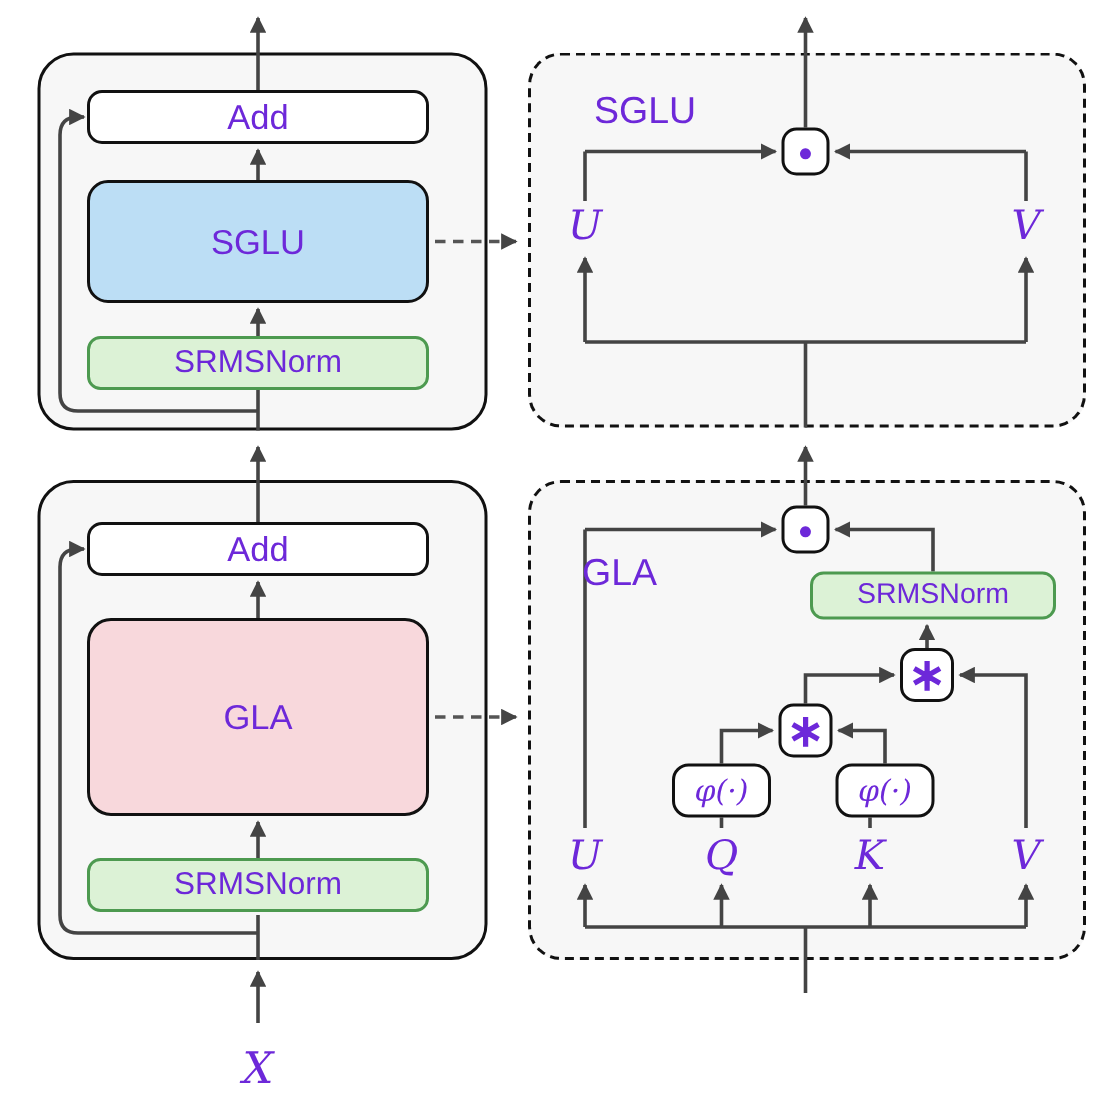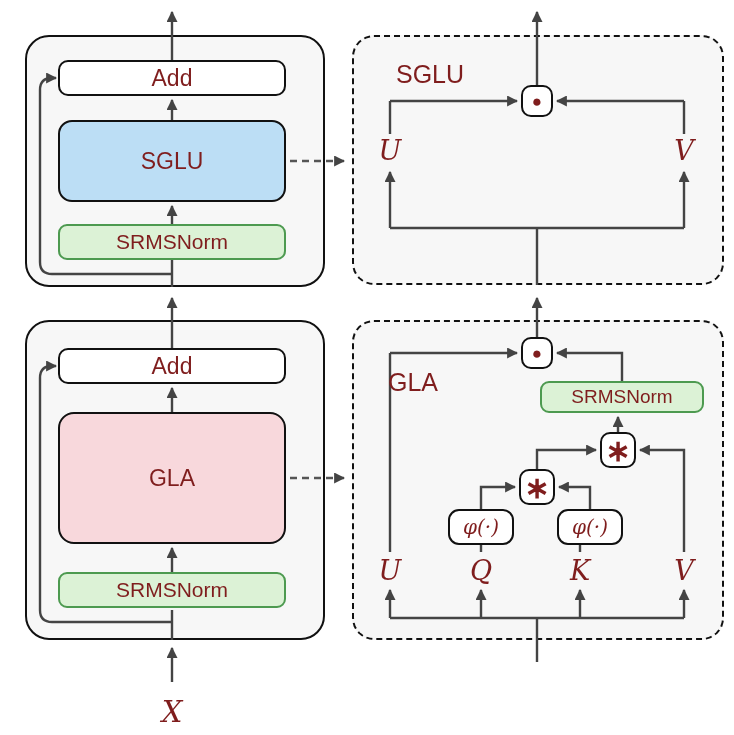--- a/index.html
+++ b/index.html
@@ -1,17 +1,17 @@
 <!DOCTYPE html>
 <html><head>
 <meta charset="utf-8">
 <style>
   html,body{margin:0;padding:0;background:#ffffff;}
   #canvas{position:relative;width:734px;height:735px;background:#ffffff;overflow:hidden;
-          font-family:"Liberation Sans",sans-serif;color:#7f1d1d;}
+          font-family:"Liberation Sans",sans-serif;color:#6d28d9;}
   .panel{position:absolute;background:#f7f7f7;border:2.5px solid #111;border-radius:24px;box-sizing:border-box;}
   .dashed-panel{position:absolute;background:#f7f7f7;border:2.5px dashed #111;border-radius:22px;box-sizing:border-box;}
   .box{position:absolute;display:flex;align-items:center;justify-content:center;
        background:#ffffff;border:2px solid #111;border-radius:10px;box-sizing:border-box;
        font-size:23px;z-index:3;}
   .blue{background:#bcdef5;border-radius:14px;}
   .pink{background:#f8d8dc;border-radius:16px;}
   .green{background:#dcf2d6;border-color:#4d9a50;border-radius:9px;font-size:21px;}
   .green-small{background:#dcf2d6;border-color:#4d9a50;border-radius:9px;font-size:19px;}
   .op-box{position:absolute;display:flex;align-items:center;justify-content:center;

